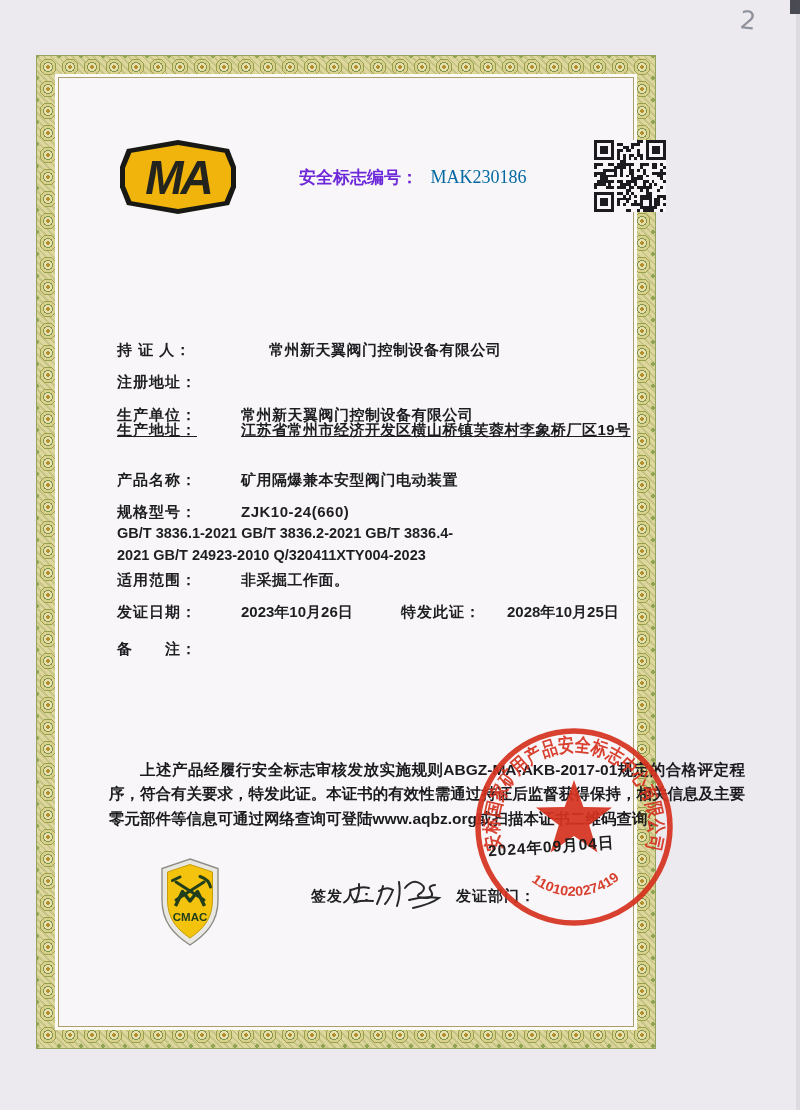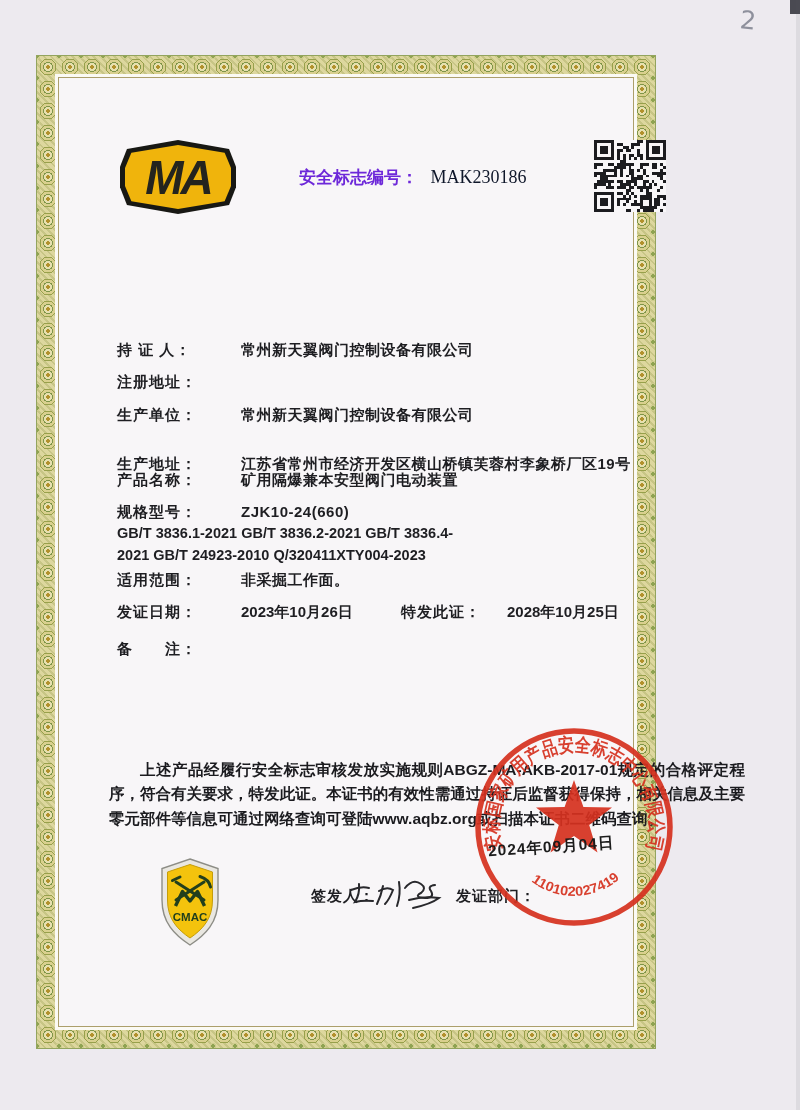--- a/index.html
+++ b/index.html
@@ -52,36 +52,36 @@
     background:#f0b40c;
   }
   .ma-logo span {
     position:relative; font-size:46px; font-weight:900; font-style:italic;
     letter-spacing:-3px; color:#24241e; transform:scaleY(1.05);
   }
   .number-line {
     position:absolute; left:240px; top:88px; white-space:nowrap;
   }
   .number-line .lbl { font-size:17px; font-weight:700; color:#6d28d9; }
-  .number-line .val { font-size:18px; font-family:"Liberation Serif", serif; color:#0f172a; margin-left:8px; }
+  .number-line .val { font-size:18px; font-family:"Liberation Serif", serif; color:#0369a1; margin-left:8px; }
   .qr-box { position:absolute; left:535px; top:62px; width:72px; height:72px; background:#f8f6f8; }
   .qr-box svg { width:100%; height:100%; shape-rendering:crispEdges; }
 
   .cert-title {
     position:absolute; left:0; right:0; top:170px; text-align:center;
     font-family:"Liberation Serif", serif;
     font-size:39px; font-weight:900; letter-spacing:3px; color:#17171b;
   }
 
   
   .rows { position:absolute; left:58px; top:258px; width:628px; font-size:15px; font-weight:700; }
   .row { position:absolute; left:0; display:flex; line-height:20px; white-space:nowrap; }
   .row .lbl { width:124px; flex:none; letter-spacing:1px; }
   .row .val { letter-spacing:0.5px; }
-  .r0{top:4px;} .r1{top:36px;gap:20px;} .r2{top:69px;} .r3{top:118px;} .r4{top:134px;} .r5{top:166px;}
+  .r0{top:4px;gap:28px;} .r1{top:36px;gap:20px;} .r2{top:69px;} .r3{top:84px;text-decoration:underline;} .r4{top:134px;} .r5{top:166px;}
   .row-std { position:absolute; top:186px; left:0; display:flex; align-items:center; }
   .row-std .lbl { width:216px; flex:none; letter-spacing:1px; }
   .row-std .val { width:404px; font-size:14.5px; line-height:22px; letter-spacing:0; white-space:nowrap; }
   .row-scope { top:234px; }
   .row-dates { position:absolute; top:266px; left:0; width:100%; line-height:20px; }
   .row-dates span { position:absolute; white-space:nowrap; }
   .d-issue-l{left:0; letter-spacing:1px;} .d-issue-v{left:124px;}
   .d-valid-l{left:284px; letter-spacing:1px;} .d-valid-v{left:390px;}
   .row-remark { position:absolute; top:304px; left:0; letter-spacing:1px; }
 

